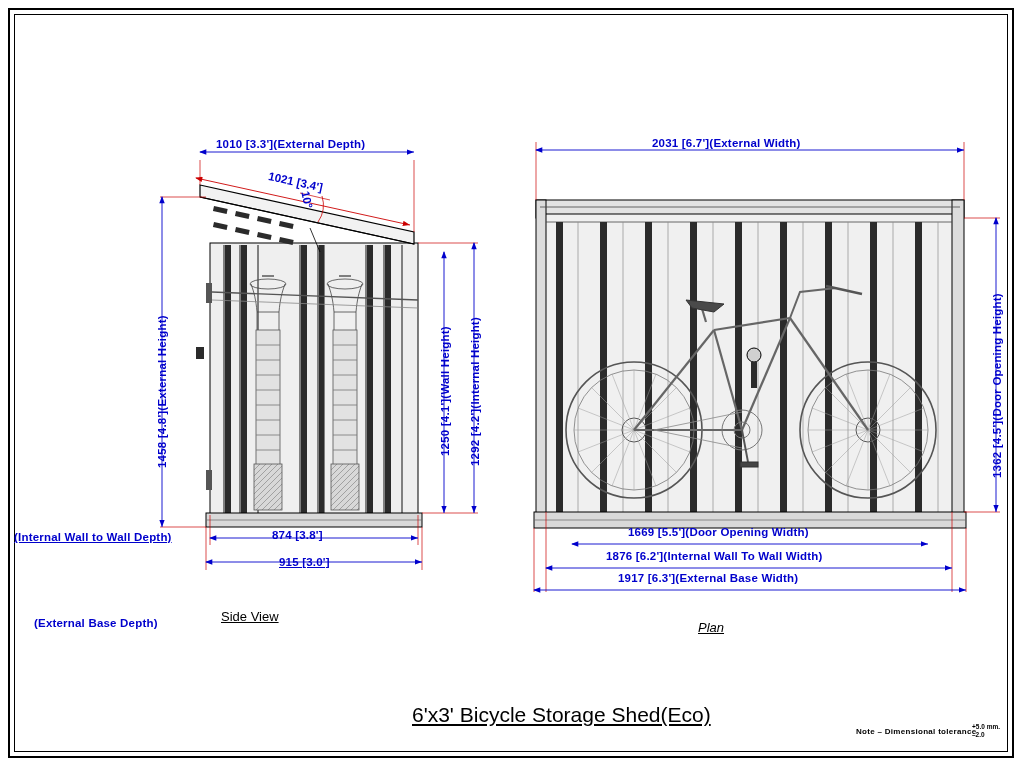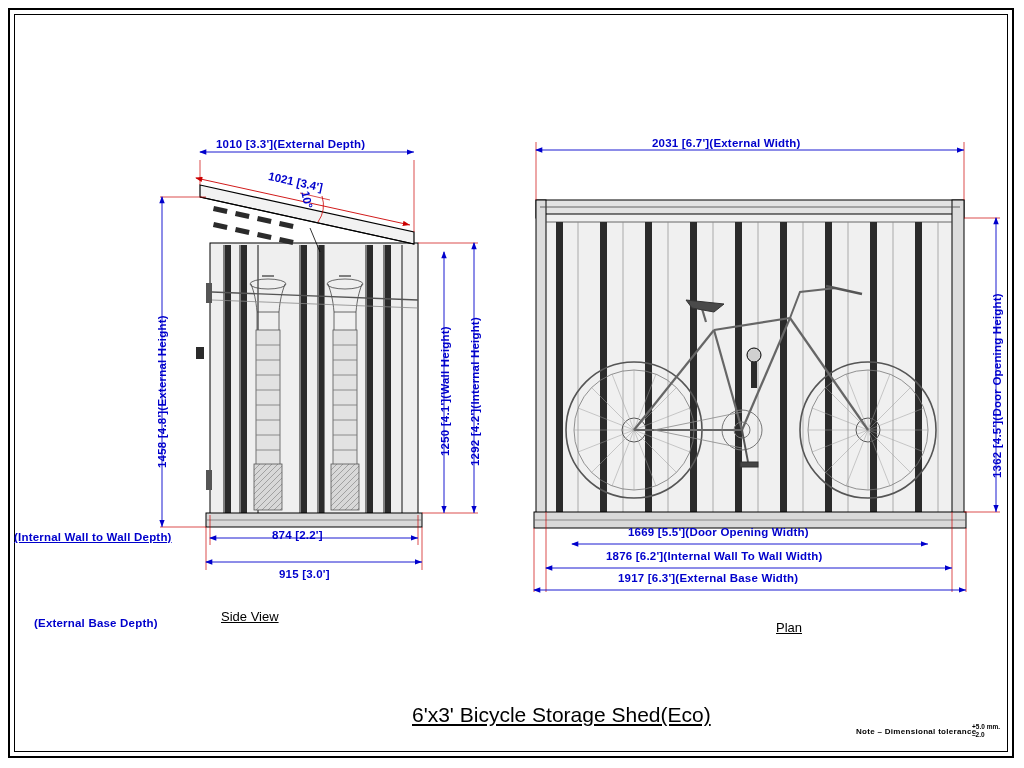--- a/index.html
+++ b/index.html
@@ -387,37 +387,37 @@
 
   <div class="roofdim" style="left:311px; top:190px; transform: rotate(78deg);">10°</div>
 
   <div class="dimtext vert" style="left:156px; top:468px;">1458  [4.8'](External  Height)</div>
 
   <div class="dimtext vert" style="left:439px; top:456px;">1250  [4.1'](Wall  Height)</div>
 
   <div class="dimtext vert" style="left:469px; top:466px;">1292  [4.2'](Internal  Height)</div>
 
   <div class="dimtext" style="left:14px; top:531px;text-decoration:underline;">(Internal  Wall  to  Wall  Depth)</div>
-  <div class="dimtext" style="left:272px; top:529px;">874  [2.2']</div>
+  <div class="dimtext" style="left:272px; top:529px;">874  [3.8']</div>
 
   <div class="dimtext" style="left:34px; top:576px;margin-top:41px;">(External  Base  Depth)</div>
-  <div class="dimtext" style="left:279px; top:568px;">915  [3.0']</div>
+  <div class="dimtext" style="left:279px; top:556px;text-decoration:underline;">915  [3.0']</div>
 
   <div class="dimtext" style="left:652px; top:137px;">2031  [6.7'](External  Width)</div>
 
   <div class="dimtext vert" style="left:991px; top:478px;">1362  [4.5'](Door  Opening  Height)</div>
 
   <div class="dimtext" style="left:628px; top:526px;">1669  [5.5'](Door  Opening  Width)</div>
 
   <div class="dimtext" style="left:606px; top:550px;">1876  [6.2'](Internal  Wall  To  Wall  Width)</div>
 
   <div class="dimtext" style="left:618px; top:572px;">1917  [6.3'](External  Base  Width)</div>
 
   <div class="viewlabel" style="left:221px; top:609px;text-align:center;">Side View</div>
-  <div class="viewlabel" style="left:776px; top:620px;">Plan</div>
+  <div class="viewlabel" style="left:698px; top:620px;font-style:italic;">Plan</div>
 
   <div class="maintitle" style="left:412px; top:703px;">6'x3' Bicycle Storage Shed(Eco)</div>
 
   <div class="note" style="left:856px; top:727px;">Note  –  Dimensional  tolerance</div>
   <div class="tol" style="left:972px; top:724px;">+5.0 mm.</div>
   <div class="tol" style="left:972px; top:732px;">–2.0</div>
 
 </div>
 
 </body></html>

